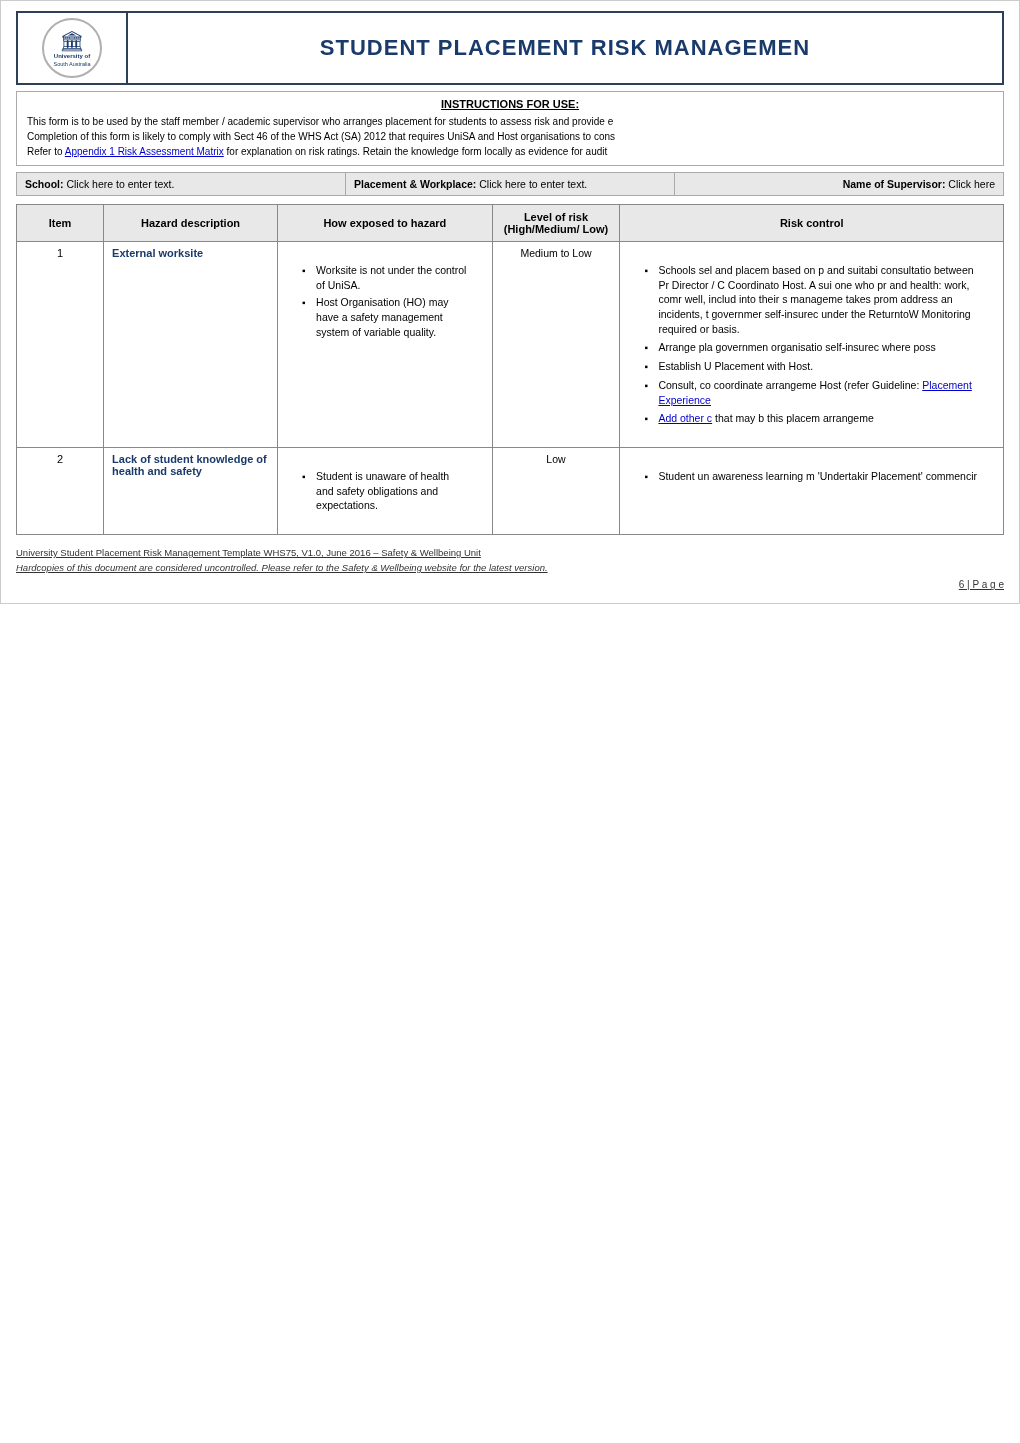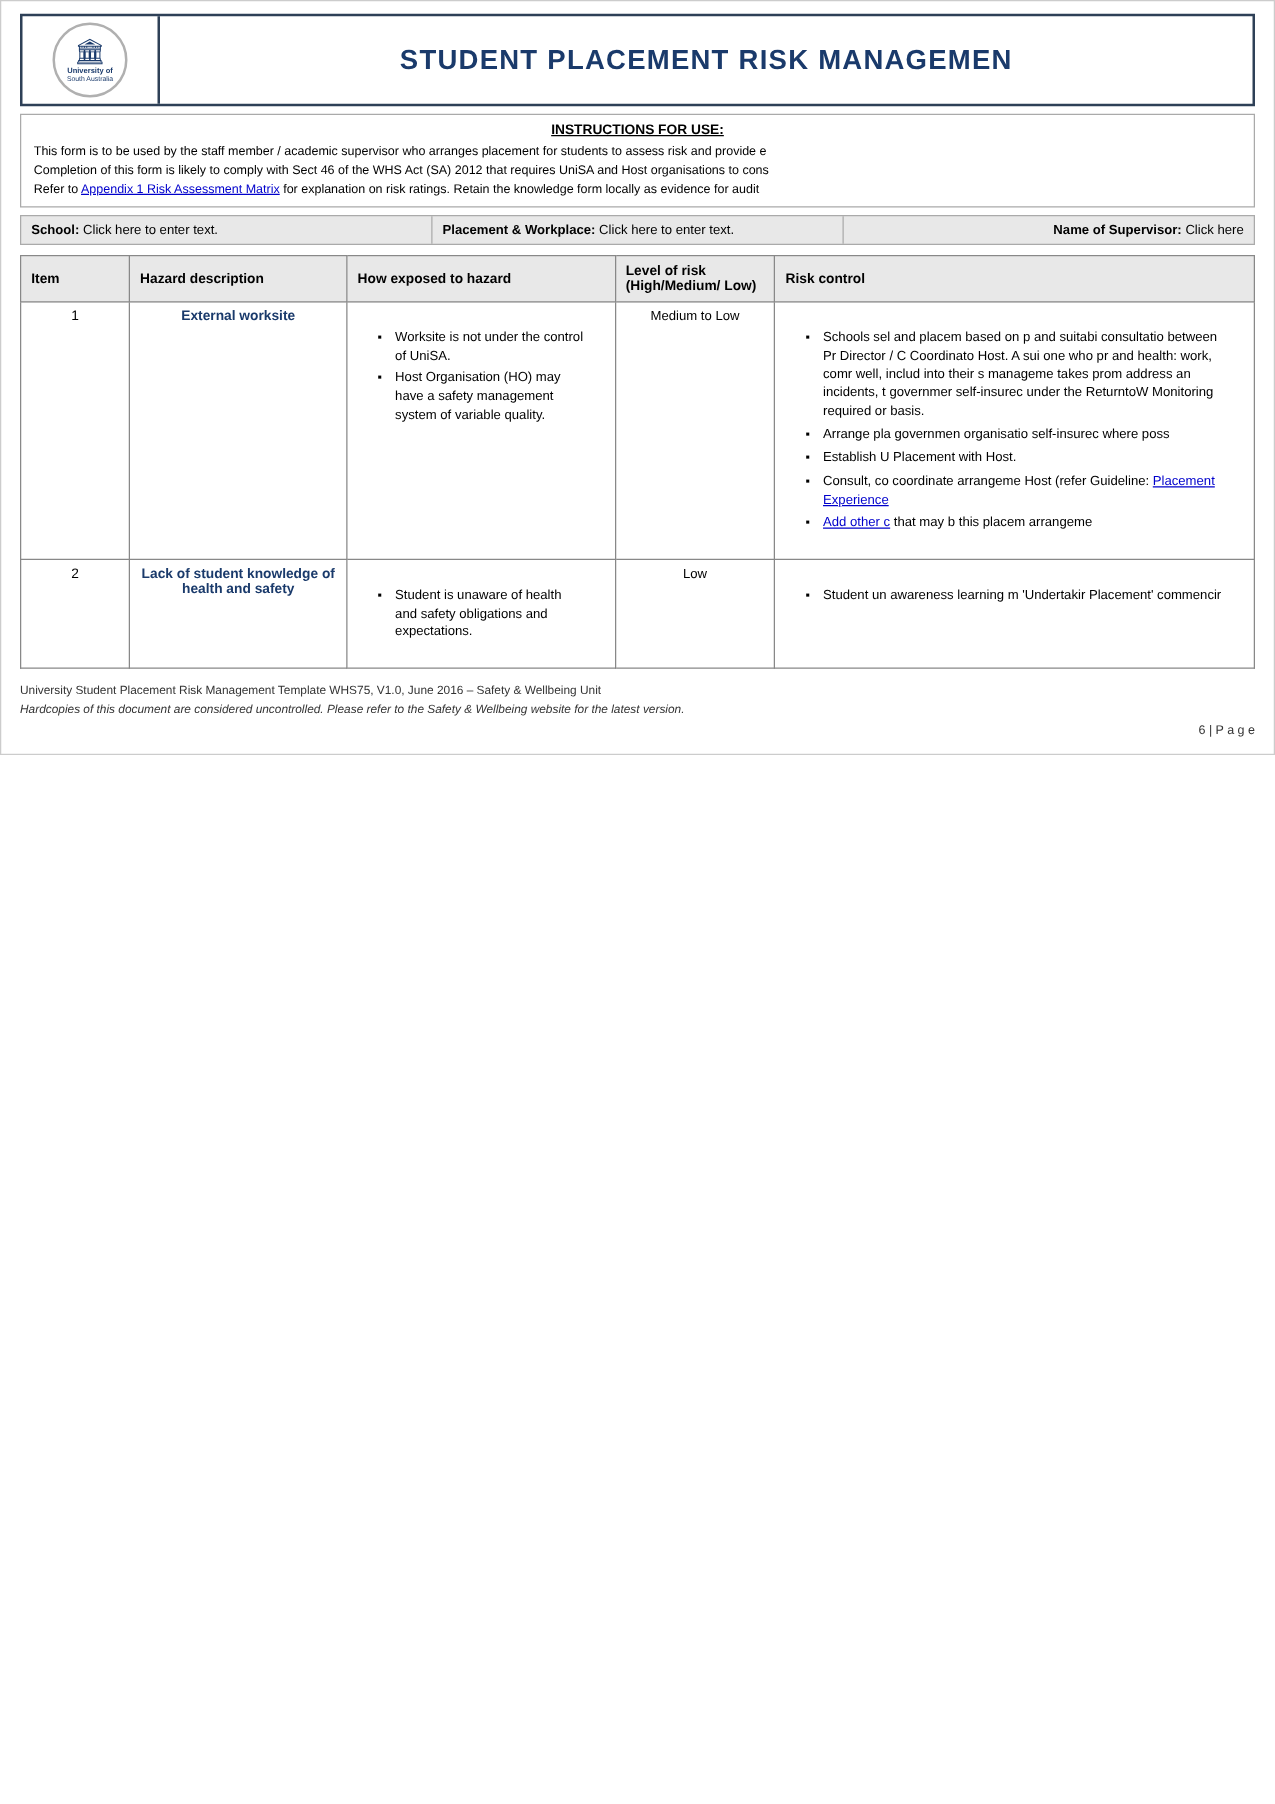--- a/index.html
+++ b/index.html
@@ -117,30 +117,30 @@
     .main-table {
       width: 100%;
       border-collapse: collapse;
       font-size: 10.5px;
     }
     .main-table th {
       background: #e8e8e8;
       border: 1px solid #888;
       padding: 6px 8px;
       font-weight: bold;
-      text-align: left;
+      text-align: center;
       font-size: 11px;
     }
     .main-table td {
       border: 1px solid #888;
       padding: 5px 8px;
       vertical-align: top;
     }
     .col-item { width: 90px; text-align: center; }
-    .col-hazard { width: 180px; text-align: center; }
+    .col-hazard { width: 180px; }
     .col-exposure { width: 220px; }
     .col-level { width: 130px; text-align: center; }
     .col-control { width: 400px; }
 
     .hazard-title {
       font-weight: bold;
       color: #1a3a6b;
       font-size: 11px;
     }
     .bullet-list {
@@ -170,20 +170,21 @@
     }
     .item-num {
       font-size: 11px;
     }
     
     .footer {
       margin-top: 10px;
       font-size: 9.5px;
       color: #333;
       line-height: 1.6;
+      text-decoration: underline;
     }
     .footer-italic {
       font-style: italic;
     }
     .footer-page {
       text-align: right;
       margin-top: 2px;
       font-size: 10px;
     }
     .level-cell {

